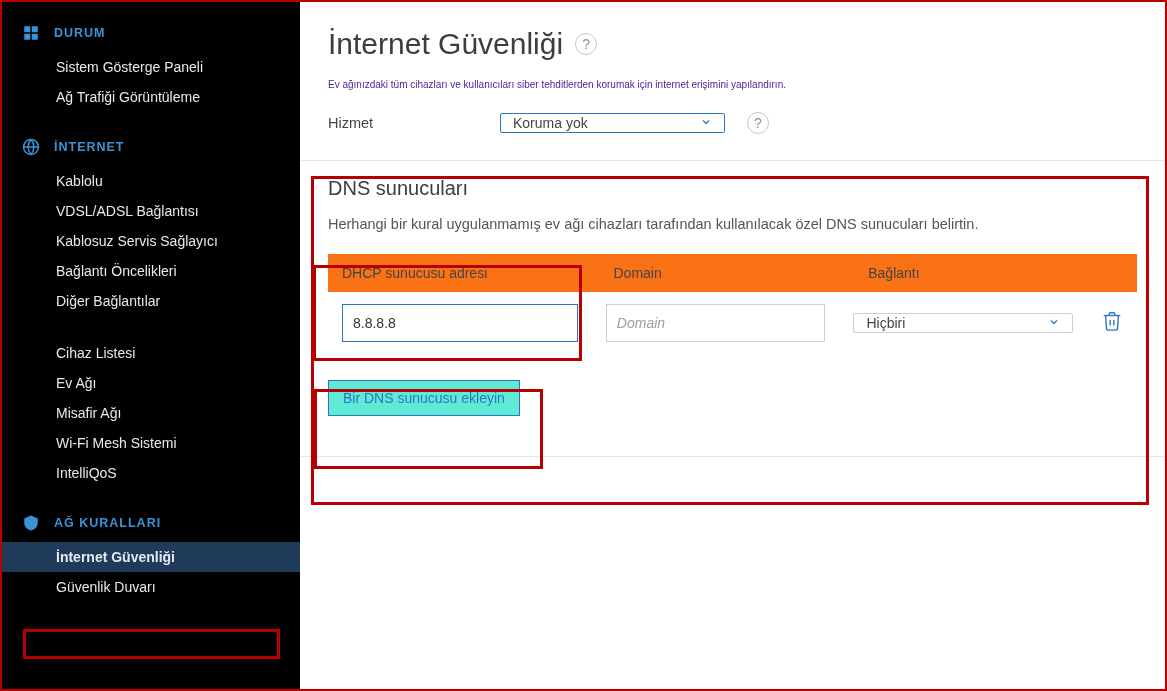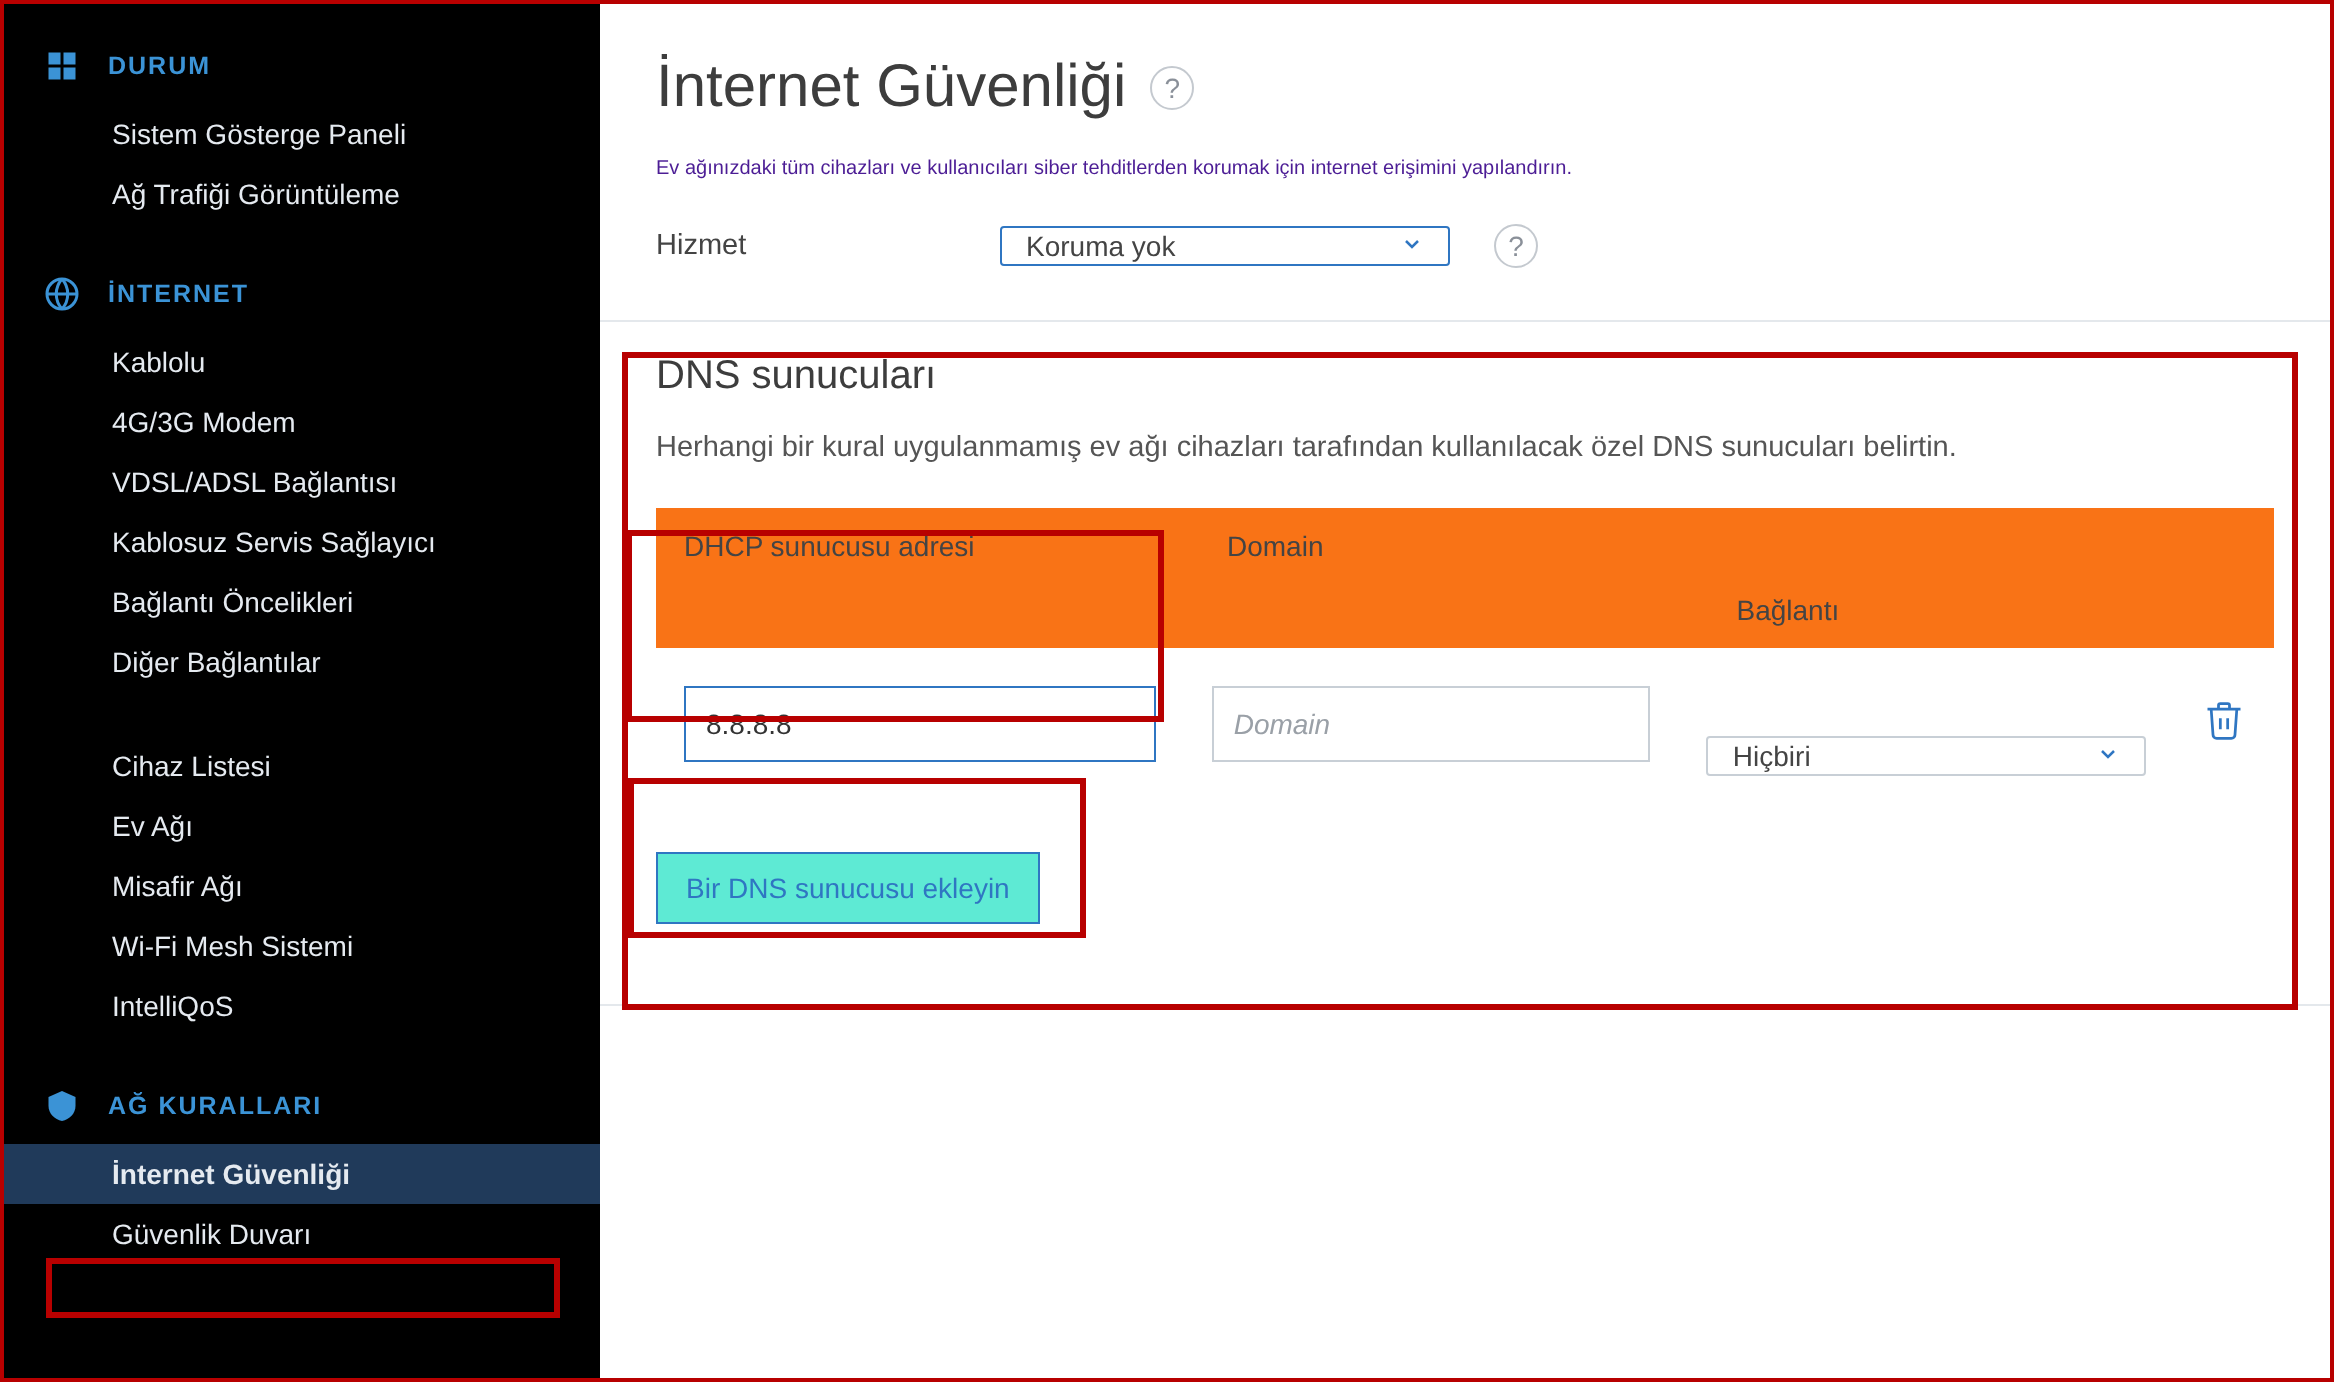--- a/index.html
+++ b/index.html
@@ -95,21 +95,21 @@
 
   .dns-table { margin-top: 22px; }
   .dns-head {
     display: flex;
     background: #f97316;
     color: #444;
   }
   .dns-head div { padding: 11px 14px; font-size:14px; }
   .col1 { width: 275px; }
   .col2 { width: 258px; }
-  .col3 { width: 258px; margin-top: 32px; }
+  .col3 { width: 258px; }
   .col4 { flex:1; }
   .dns-row { display: flex; align-items:center; padding: 12px 0; }
   .dns-row > div { padding: 0 14px; }
   .text-input {
     width: 100%;
     height: 38px;
     border: 1px solid #2f76c2;
     padding: 0 10px;
     font-size: 14px;
     font-family: inherit;
@@ -163,21 +163,20 @@
 
   <div class="menu-section">
     <div class="menu-section-header">
       <svg viewBox="0 0 24 24">
           <circle cx="12" cy="12" r="10" fill="none" stroke="#3b93d6" stroke-width="2"></circle>
           <path d="M2 12h20M12 2a15 15 0 010 20M12 2a15 15 0 000 20" fill="none" stroke="#3b93d6" stroke-width="2"></path>
         </svg>
       <span>İNTERNET</span>
     </div>
     <div class="menu-item">Kablolu</div>
-    <div class="menu-item">4G/3G Modem</div>
     <div class="menu-item">VDSL/ADSL Bağlantısı</div>
     <div class="menu-item">Kablosuz Servis Sağlayıcı</div>
     <div class="menu-item">Bağlantı Öncelikleri</div>
     <div class="menu-item">Diğer Bağlantılar</div>
   </div>
 
   <div class="menu-section">
     <div class="menu-item">Cihaz Listesi</div>
     <div class="menu-item">Ev Ağı</div>
     <div class="menu-item">Misafir Ağı</div>

